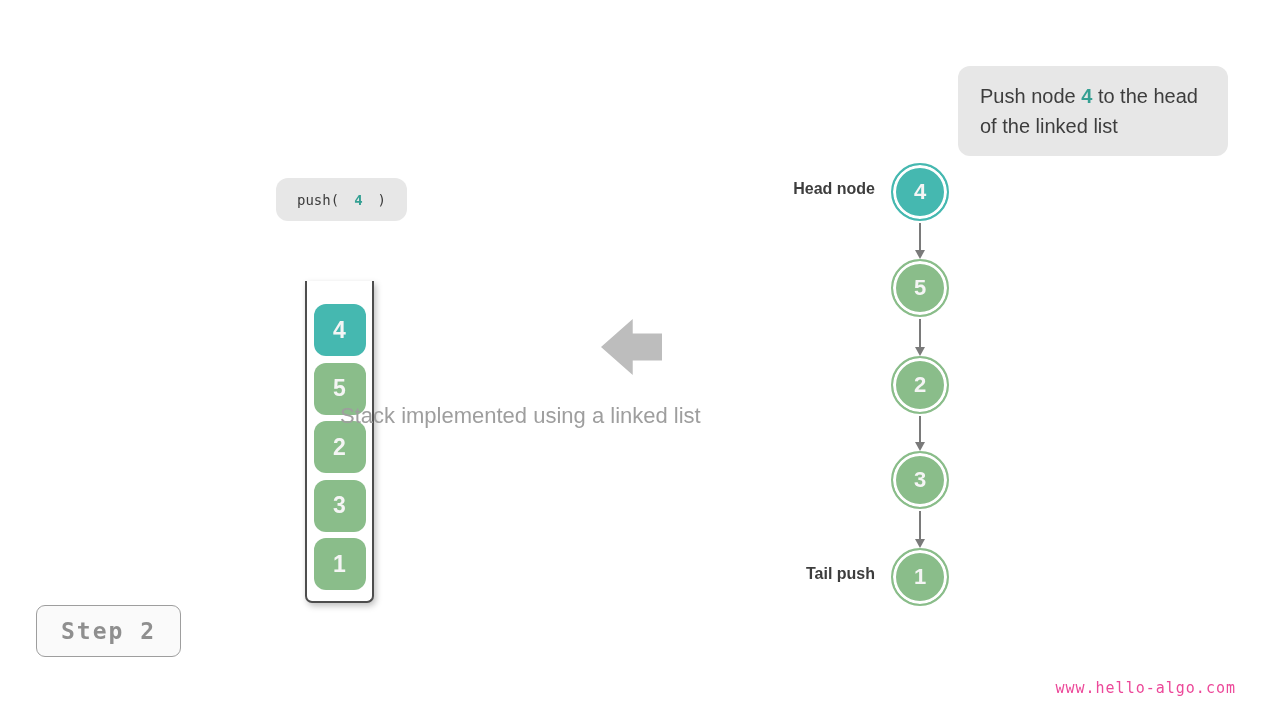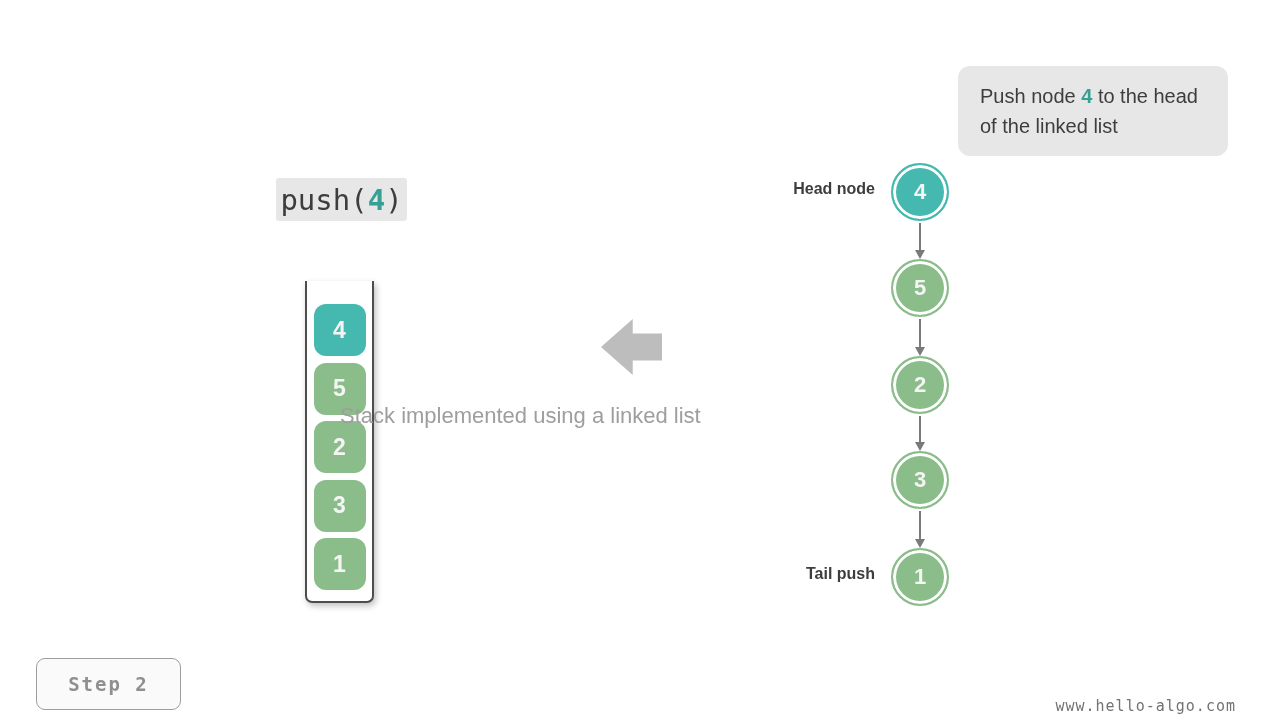--- a/index.html
+++ b/index.html
@@ -13,22 +13,22 @@
   .callout{
     position:absolute;left:958px;top:66px;width:270px;height:90px;box-sizing:border-box;
     background:#e7e7e7;border-radius:12px;padding:15px 22px;
     font-size:20px;line-height:30px;color:#3d3d3d;
   }
   .callout b{color:var(--accent);font-weight:bold;}
 
   
   .code-chip{
     position:absolute;left:276px;top:178px;width:131px;height:43px;
-    background:#e7e7e7;border-radius:3px;display:flex;align-items:center;justify-content:center;
-    font-size:29px;color:#3d3d3d;
+    background:#e7e7e7;border-radius:12px;display:flex;align-items:center;justify-content:center;
+    font-size:14px;color:#3d3d3d;gap:15px;
   }
   .code-chip b{color:var(--accent);font-weight:bold;}
 
   
   .stack{
     position:absolute;left:305px;top:281px;width:69px;height:322px;box-sizing:border-box;
     border-left:2px solid #4d4d4d;border-right:2px solid #4d4d4d;border-bottom:2px solid #4d4d4d;
     border-radius:0 0 7px 7px;background:#ffffff;
     box-shadow:2px 3px 6px rgba(0,0,0,0.25);
     display:flex;flex-direction:column;align-items:center;gap:6.5px;padding-top:23px;
@@ -66,28 +66,28 @@
   .connector .head{width:0;height:0;border-left:5.5px solid transparent;border-right:5.5px solid transparent;border-top:9px solid #7a7a7a;}
 
   .side-label{
     position:absolute;width:180px;text-align:right;font-size:16px;font-weight:bold;color:#3d3d3d;
   }
   .head-label{left:695px;top:180px;}
   .tail-label{left:695px;top:565px;}
 
   
   .step-badge{
-    position:absolute;left:36px;top:658px;width:145px;height:52px;box-sizing:border-box;
+    position:absolute;left:36px;top:605px;width:145px;height:52px;box-sizing:border-box;
     background:#fafafa;border:1.5px solid #9e9e9e;border-radius:9px;
     display:flex;align-items:center;justify-content:center;
-    font-size:19px;font-weight:bold;color:#8f8f8f;letter-spacing:2px;
+    font-size:23px;font-weight:bold;color:#8f8f8f;letter-spacing:2px;
   }
 
   .watermark{
-    position:absolute;right:44px;top:697px;font-size:15px;color:#737373;letter-spacing:1px;
+    position:absolute;right:44px;top:679px;font-size:15px;color:#ec4899;letter-spacing:1px;
   }
 </style>
 </head>
 <body>
 
 <div id="canvas">
 
   <div class="callout">
     <span>Push node </span><b>4</b><span> to the head of the linked list</span>
   </div>

